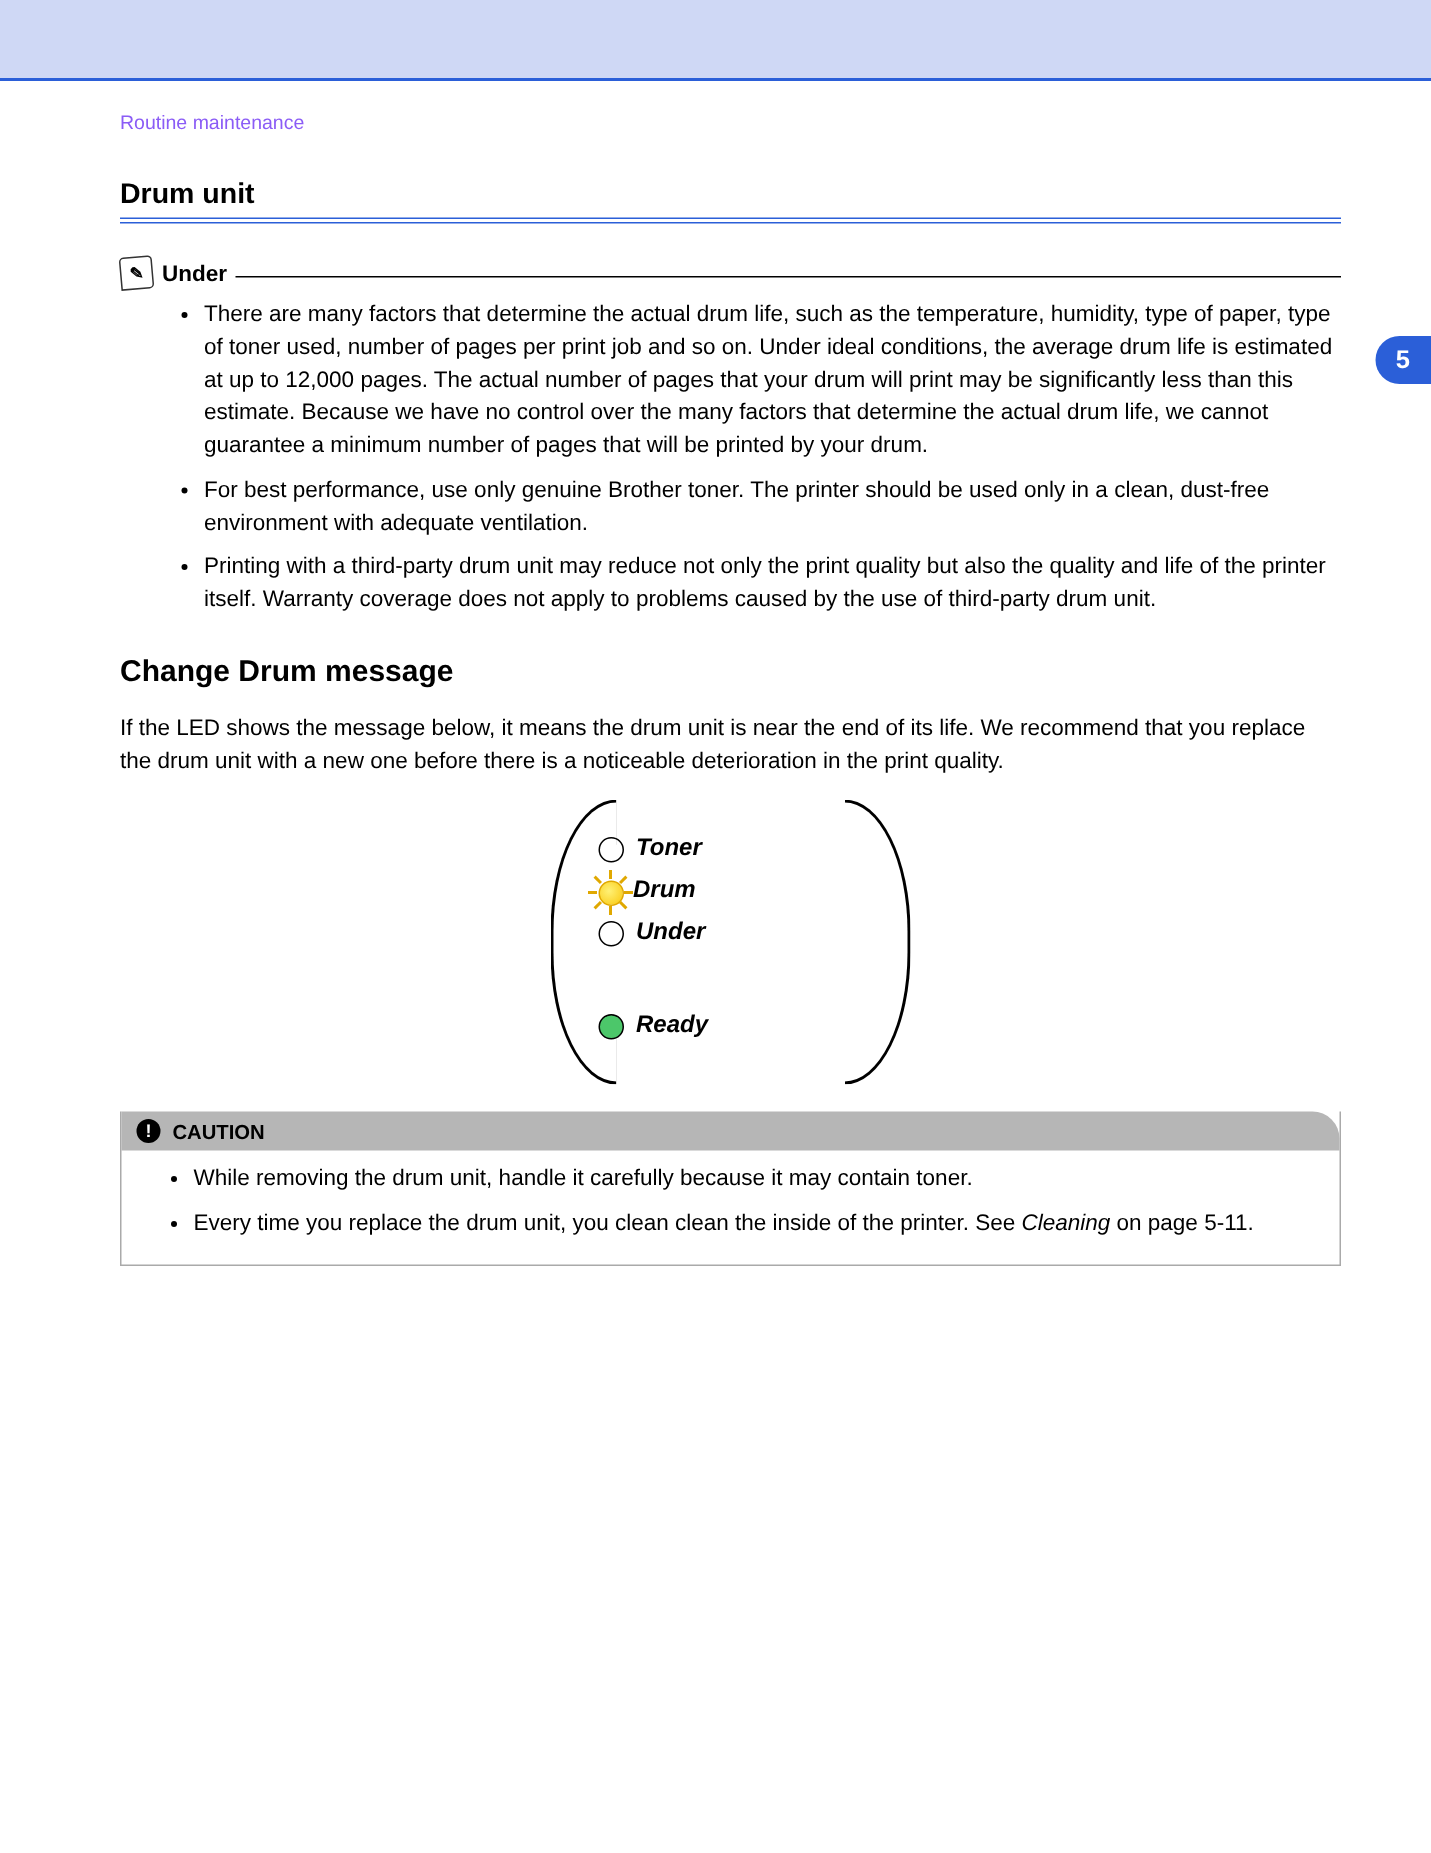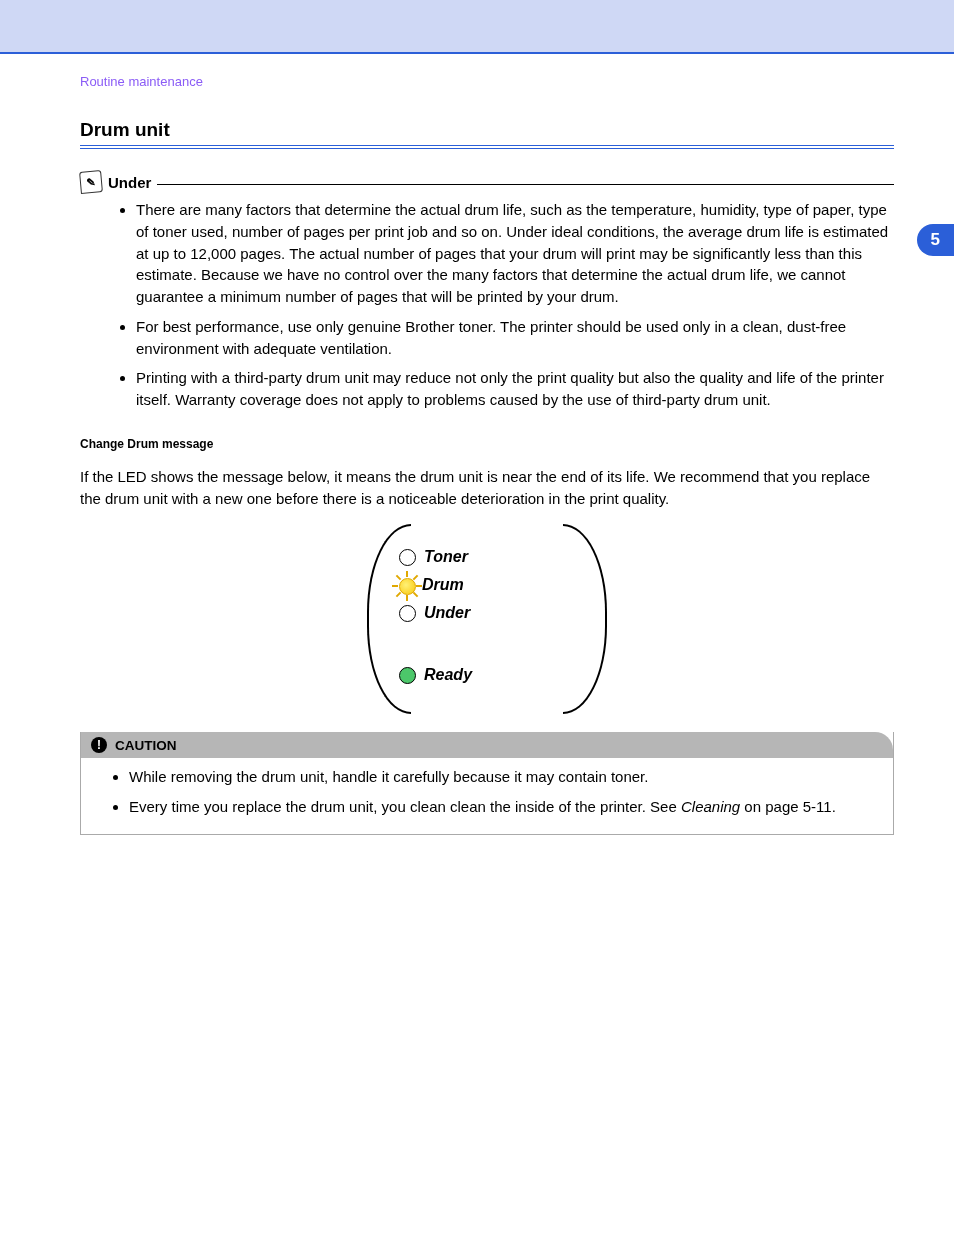--- a/index.html
+++ b/index.html
@@ -83,21 +83,21 @@
     font-size: 11px;
   }
   ul.note-list, ul.caution-list {
     margin: 6px 0 0 0;
     padding: 0 0 0 56px;
     line-height: 1.45;
   }
   ul.note-list li, ul.caution-list li { margin-bottom: 8px; }
   .subsection {
     font-weight: bold;
-    font-size: 12px;
+    font-size: 20px;
     margin: 26px 0 6px 0;
   }
   .led-panel {
     width: 190px;
     margin: 14px auto 18px auto;
     position: relative;
     padding: 14px 12px 20px 26px;
   }
   .led-panel::before, .led-panel::after {
     content: "";

